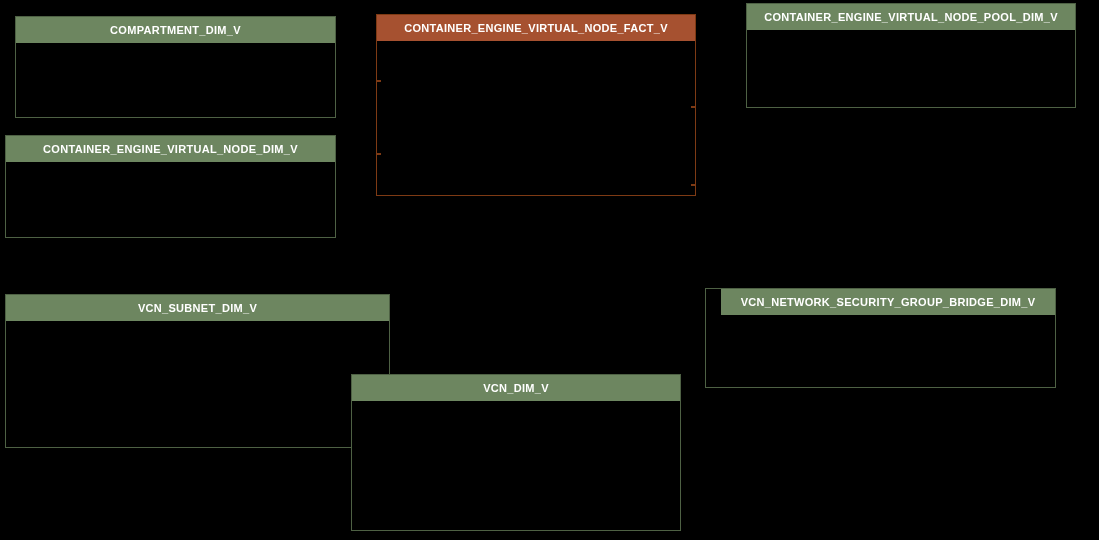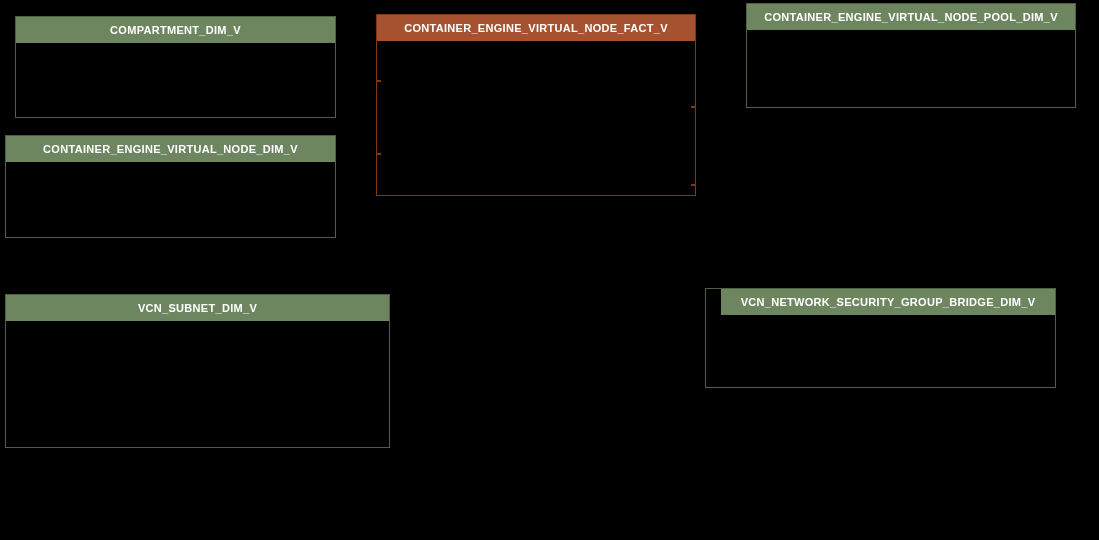--- a/index.html
+++ b/index.html
@@ -103,15 +103,21 @@
     <div class="node-body"></div>
   </div>
 
   <div class="node dim" style="left:705px; top:288px; width:351px; height:100px;padding-left:15px;">
     <div class="node-header">
       <span class="node-title">VCN_NETWORK_SECURITY_GROUP_BRIDGE_DIM_V</span>
     </div>
     <div class="node-body"></div>
   </div>
 
+  <div class="node dim" style="left:351px; top:374px; width:330px; height:157px;">
+    <div class="node-header">
+      <span class="node-title">VCN_DIM_V</span>
+    </div>
+    <div class="node-body"></div>
+  </div>
 
 
 </div>
 
 </body></html>

